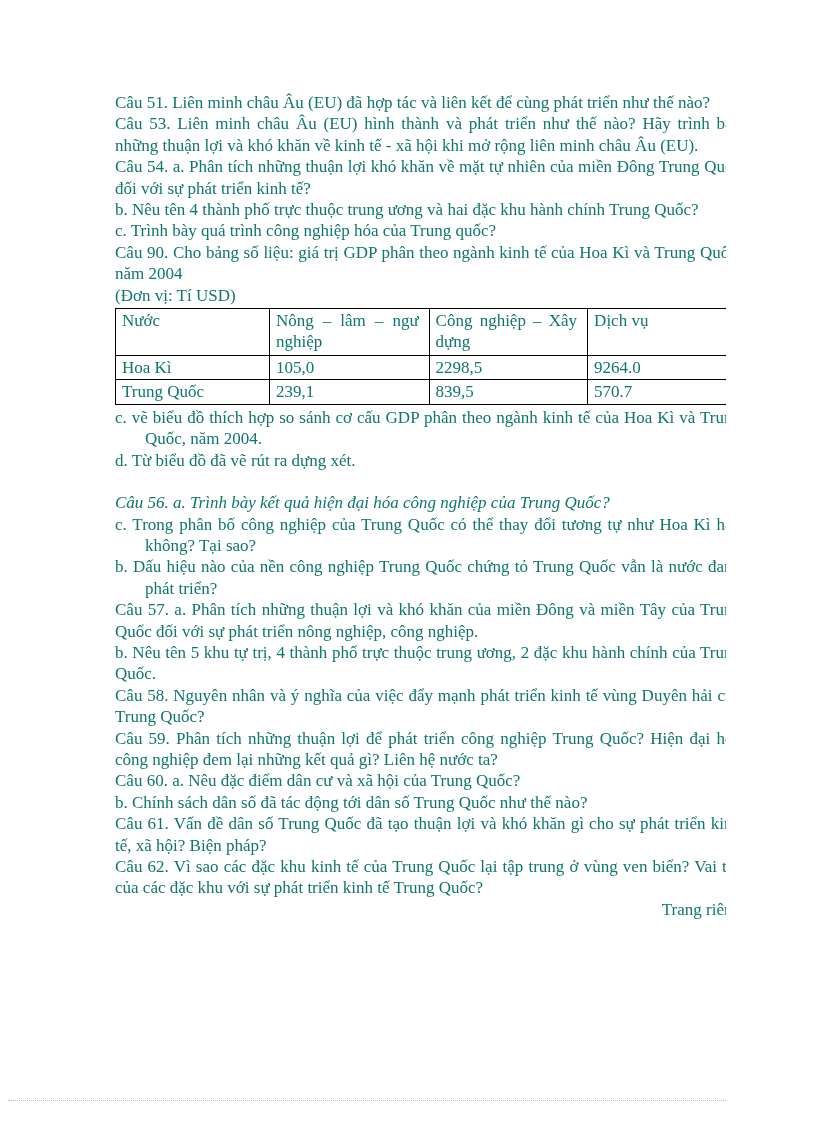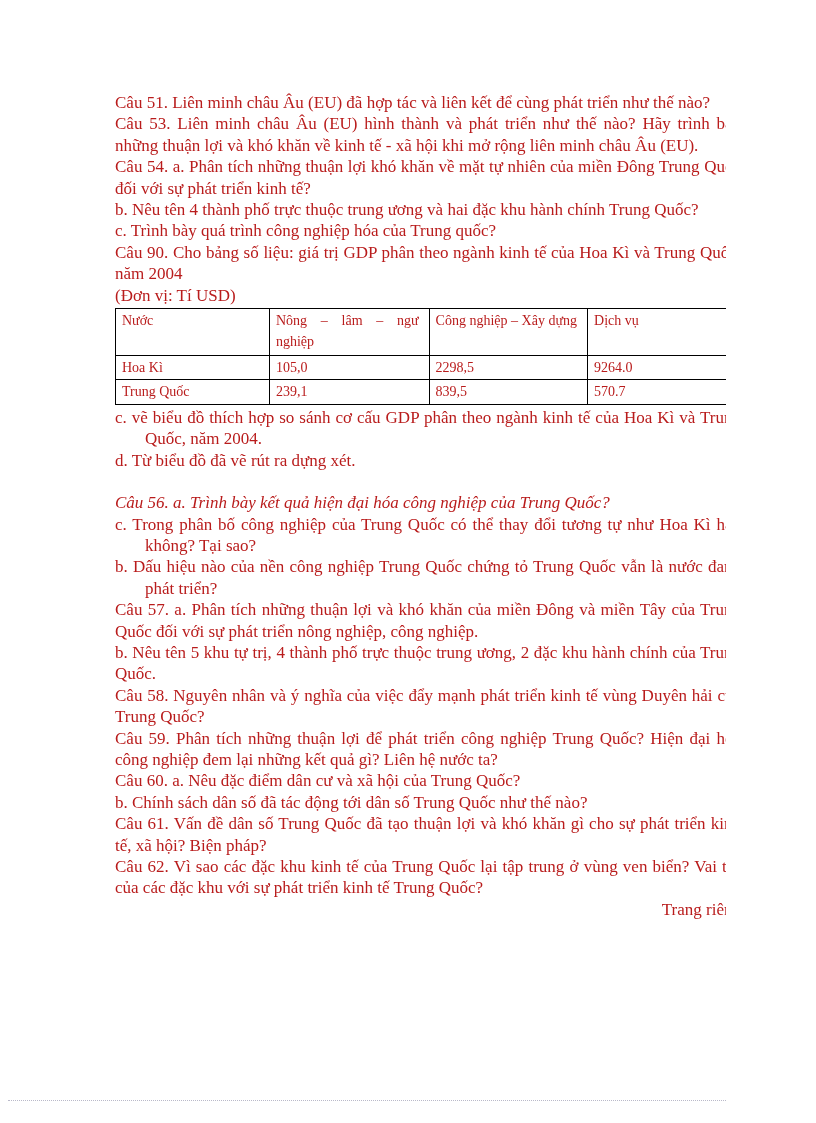--- a/index.html
+++ b/index.html
@@ -4,21 +4,21 @@
 <style>
   html, body { margin: 0; padding: 0; background: #ffffff; }
   .page {
     position: relative;
     width: 726px;
     height: 1123px;
     background: #ffffff;
     font-family: "Liberation Serif", "DejaVu Serif", serif;
     font-size: 17px;
     line-height: 21.4px;
-    color: #b91c1c;
+    color: #0f766e;
     overflow: hidden;
   }
   .content {
     position: absolute;
     left: 115px;
     top: 92px;
     width: 626px;
   }
   p { margin: 0; padding: 0; }
   .justify { text-align: justify; }
@@ -32,21 +32,21 @@
     margin: 2px 0 2px 0;
     table-layout: fixed;
   }
   table.data-table, table.data-table th, table.data-table td {
     border: 1.5px solid #000000;
   }
   table.data-table th, table.data-table td {
     font-weight: normal;
     vertical-align: top;
     padding: 1px 10px 1px 6px;
-    font-size: 14px;
+    font-size: 17px;
     line-height: 21.4px;
   }
   table.data-table th { text-align: justify; }
   table.data-table td { text-align: left; }
   .c1 { width: 24.6%; }
   .c2 { width: 25.6%; }
   .c3 { width: 25.4%; }
   .c4 { width: 24.4%; }
   thead th { height: 44px; }
 

